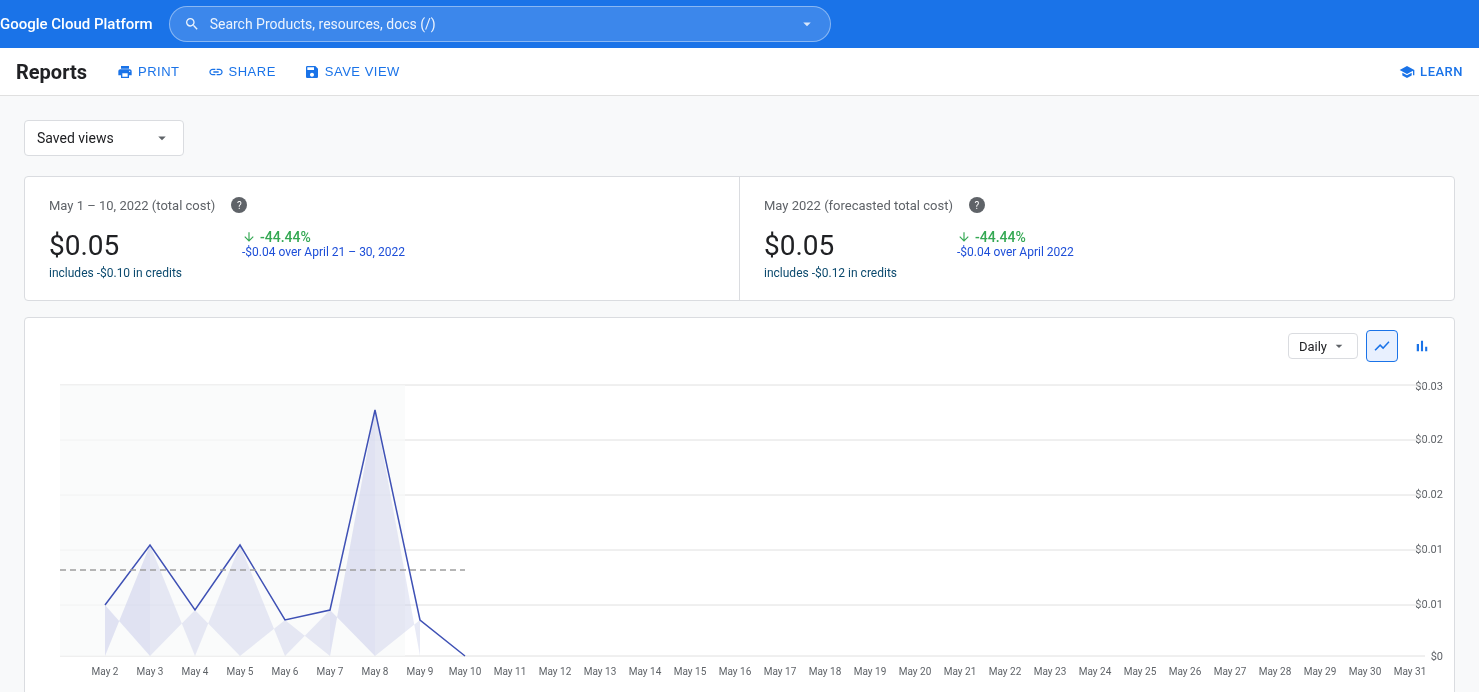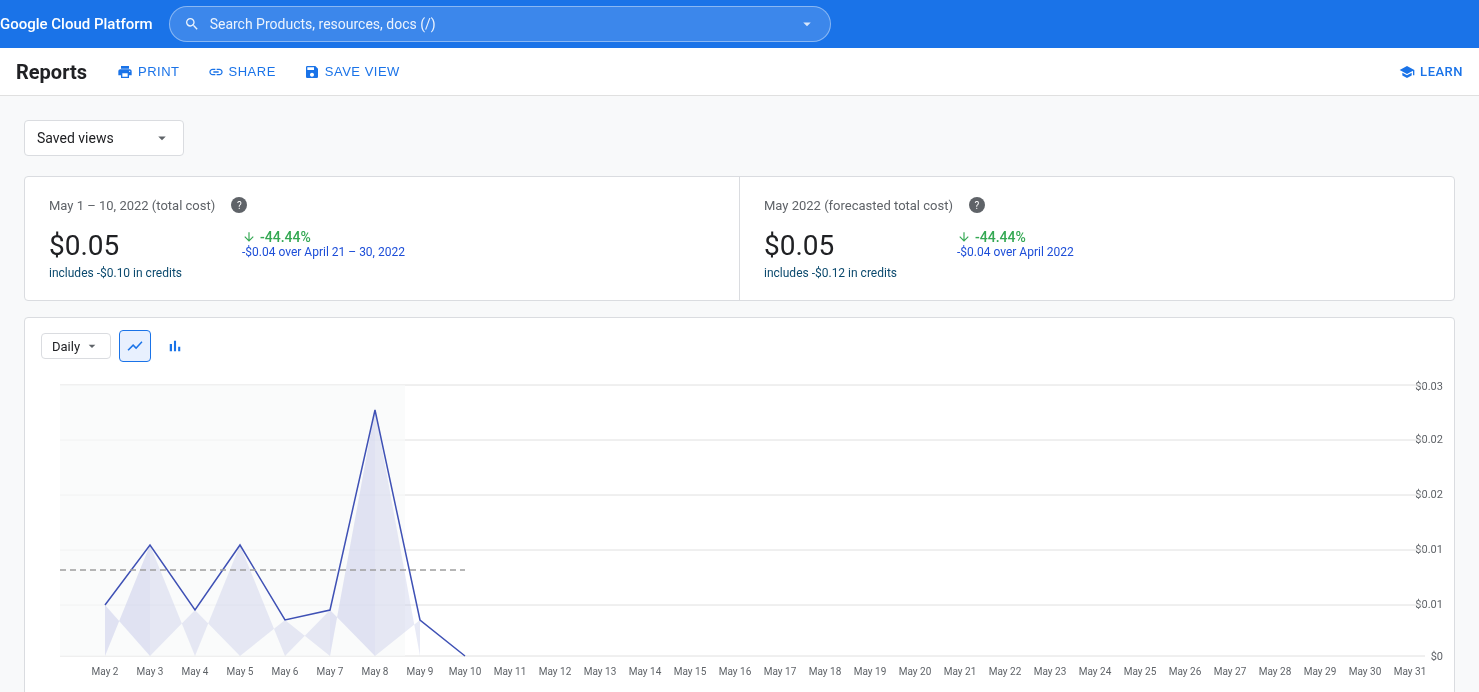--- a/index.html
+++ b/index.html
@@ -168,21 +168,21 @@
     .chart-container {
       background: #fff;
       border: 1px solid #dadce0;
       border-radius: 4px;
       margin-top: 16px;
       padding: 12px 0 0 0;
     }
     .chart-toolbar {
       display: flex;
       align-items: center;
-      justify-content: flex-start;
+      justify-content: flex-end;
       padding: 0 16px 8px 16px;
       gap: 8px;
     }
     .daily-select {
       display: flex;
       align-items: center;
       gap: 4px;
       border: 1px solid #dadce0;
       border-radius: 4px;
       padding: 4px 10px;

